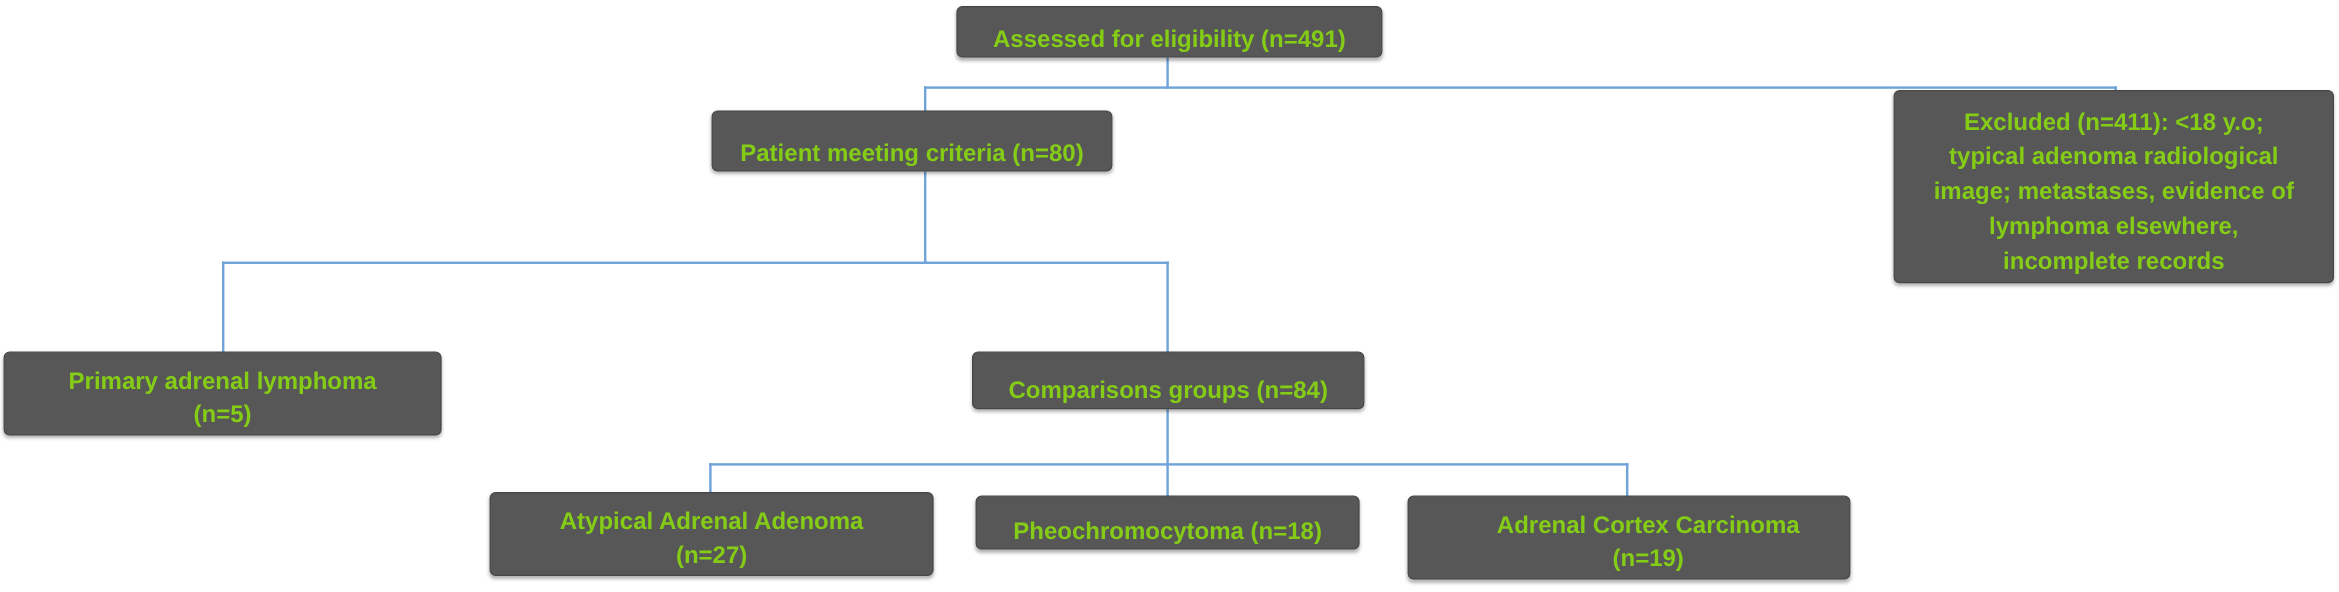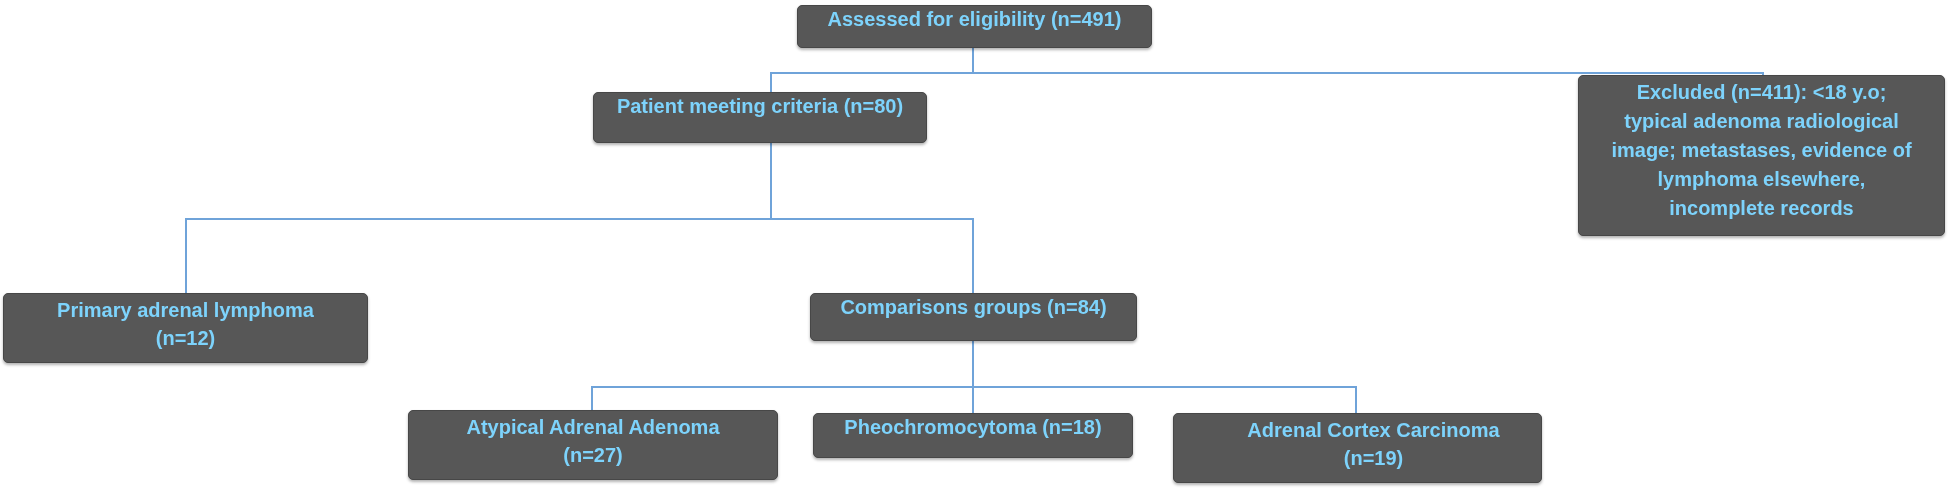--- a/index.html
+++ b/index.html
@@ -13,24 +13,24 @@
     width: 1949px;
     height: 493px;
     background: #ffffff;
     overflow: hidden;
   }
   .node {
     position: absolute;
     background: #575757;
     border: 1px solid #474747;
     border-radius: 5px;
-    color: #7dd3fc;
+    color: #84cc16;
     font-weight: bold;
     display: flex;
-    align-items: flex-start;
+    align-items: flex-end;
     justify-content: center;
     text-align: center;
     box-sizing: border-box;
     box-shadow: 0 2px 3px rgba(0,0,0,0.30);
   }
   .node .lbl {
     white-space: pre-line;
     padding: 2px 8px;
   }
   .line {
@@ -91,21 +91,21 @@
   <div class="node" id="node-excluded">
     <span class="lbl">Excluded (n=411): &lt;18 y.o;
 typical adenoma radiological
 image; metastases, evidence of
 lymphoma elsewhere,
 incomplete records</span>
   </div>
 
   <div class="node" id="node-primary">
     <span class="lbl">Primary adrenal lymphoma
-(n=12)</span>
+(n=5)</span>
   </div>
 
   <div class="node" id="node-comparisons">
     <span class="lbl">Comparisons groups (n=84)</span>
   </div>
 
   <div class="node" id="node-atypical">
     <span class="lbl">Atypical Adrenal Adenoma
 (n=27)</span>
   </div>

